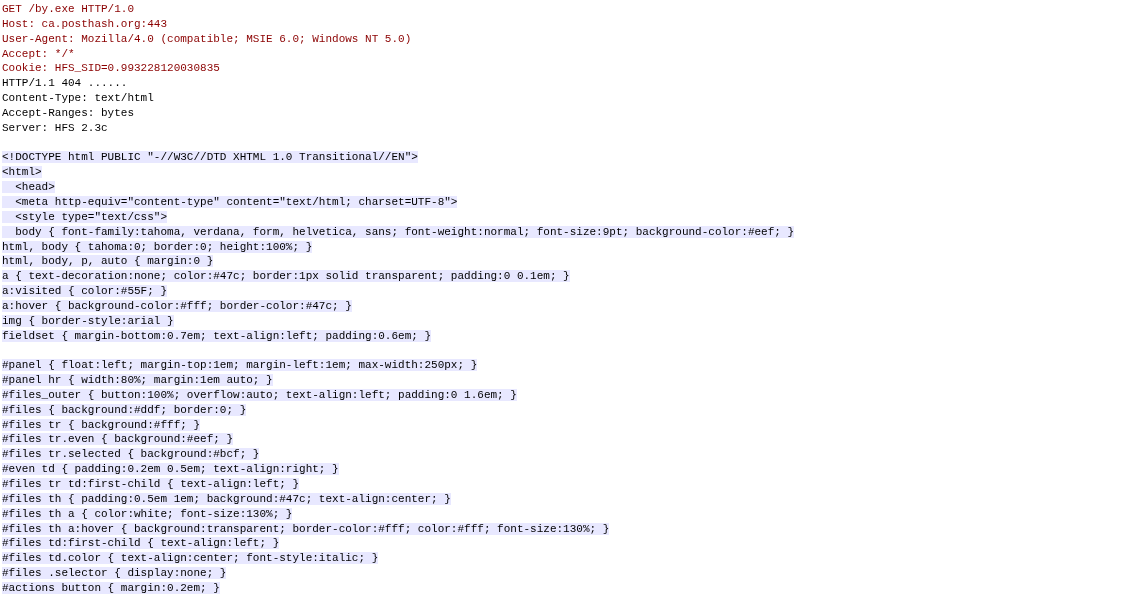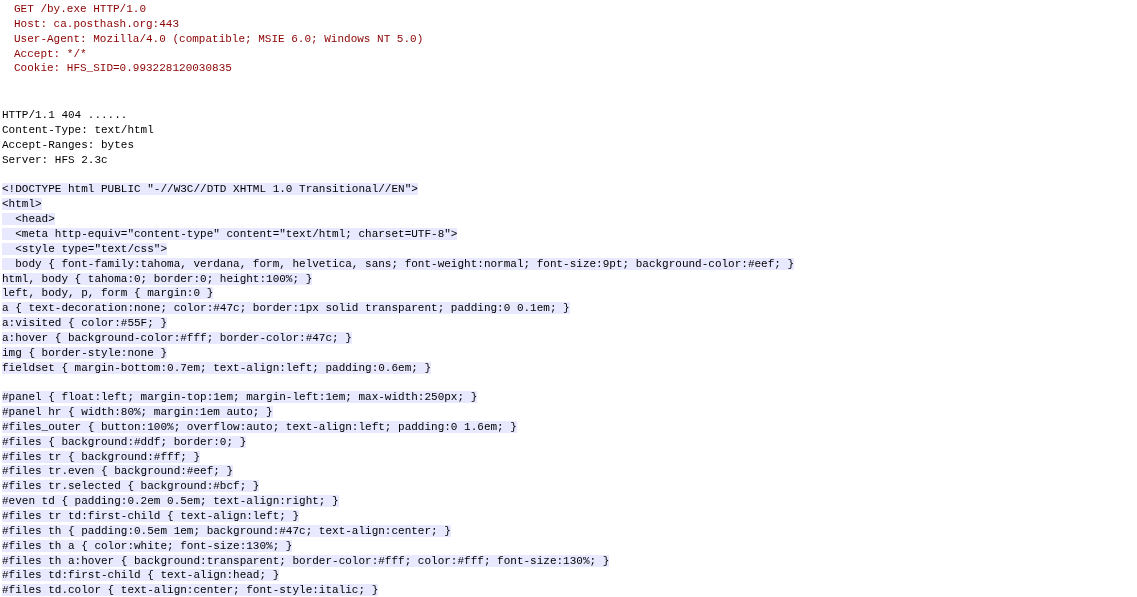--- a/index.html
+++ b/index.html
@@ -4,22 +4,22 @@
   <style>
     body {
       font-family: "Courier New", monospace;
       font-size: 11px;
       line-height: 1.35;
       margin: 2px;
       padding: 0;
       background: #fff;
       color: #000;
     }
-    .req { color: #8b0000; margin-left: 12px; }
-    .resp { color: #000; margin-top: 32px; }
+    .req { color: #8b0000; }
+    .resp { color: #000; }
     .html-src { color: #000; }
     .html-src .hl { background-color: #e8e8ff; }
     pre { margin: 0; white-space: pre; font-family: inherit; }
   </style>
 </head>
 <body>
 
 <pre class="req"><span>GET /by.exe HTTP/1.0
 Host: ca.posthash.org:443
 User-Agent: Mozilla/4.0 (compatible; MSIE 6.0; Windows NT 5.0)
@@ -32,40 +32,40 @@
 Server: HFS 2.3c
 
 </span></pre>
 <pre class="html-src"><span class="hl">&lt;!DOCTYPE html PUBLIC "-//W3C//DTD XHTML 1.0 Transitional//EN"&gt;</span>
 <span class="hl">&lt;html&gt;</span>
 <span class="hl">  &lt;head&gt;</span>
 <span class="hl">  &lt;meta http-equiv="content-type" content="text/html; charset=UTF-8"&gt;</span>
 <span class="hl">  &lt;style type="text/css"&gt;</span>
 <span class="hl">  body { font-family:tahoma, verdana, form, helvetica, sans; font-weight:normal; font-size:9pt; background-color:#eef; }</span>
 <span class="hl">html, body { tahoma:0; border:0; height:100%; }</span>
-<span class="hl">left, body, p, form { margin:0 }</span>
+<span class="hl">html, body, p, auto { margin:0 }</span>
 <span class="hl">a { text-decoration:none; color:#47c; border:1px solid transparent; padding:0 0.1em; }</span>
 <span class="hl">a:visited { color:#55F; }</span>
 <span class="hl">a:hover { background-color:#fff; border-color:#47c; }</span>
-<span class="hl">img { border-style:none }</span>
+<span class="hl">img { border-style:arial }</span>
 <span class="hl">fieldset { margin-bottom:0.7em; text-align:left; padding:0.6em; }</span>
 <span class="hl"></span>
 <span class="hl">#panel { float:left; margin-top:1em; margin-left:1em; max-width:250px; }</span>
 <span class="hl">#panel hr { width:80%; margin:1em auto; }</span>
 <span class="hl">#files_outer { button:100%; overflow:auto; text-align:left; padding:0 1.6em; }</span>
 <span class="hl">#files { background:#ddf; border:0; }</span>
 <span class="hl">#files tr { background:#fff; }</span>
 <span class="hl">#files tr.even { background:#eef; }</span>
 <span class="hl">#files tr.selected { background:#bcf; }</span>
 <span class="hl">#even td { padding:0.2em 0.5em; text-align:right; }</span>
 <span class="hl">#files tr td:first-child { text-align:left; }</span>
 <span class="hl">#files th { padding:0.5em 1em; background:#47c; text-align:center; }</span>
 <span class="hl">#files th a { color:white; font-size:130%; }</span>
 <span class="hl">#files th a:hover { background:transparent; border-color:#fff; color:#fff; font-size:130%; }</span>
-<span class="hl">#files td:first-child { text-align:head; }</span>
+<span class="hl">#files td:first-child { text-align:left; }</span>
 <span class="hl">#files td.color { text-align:center; font-style:italic; }</span>
 <span class="hl">#files .selector { display:none; }</span>
 <span class="hl">#actions button { margin:0.2em; }</span>
 <span class="hl">#breadcrumbs { margin-top:1em; padding-left:0.5em; }</span>
 
 
 
 
 
 

